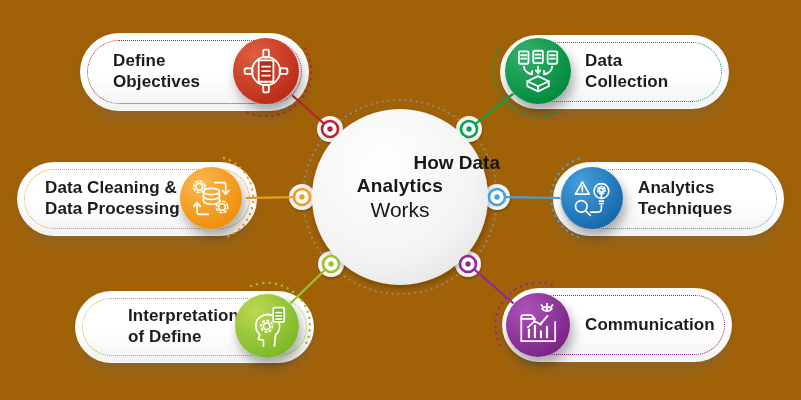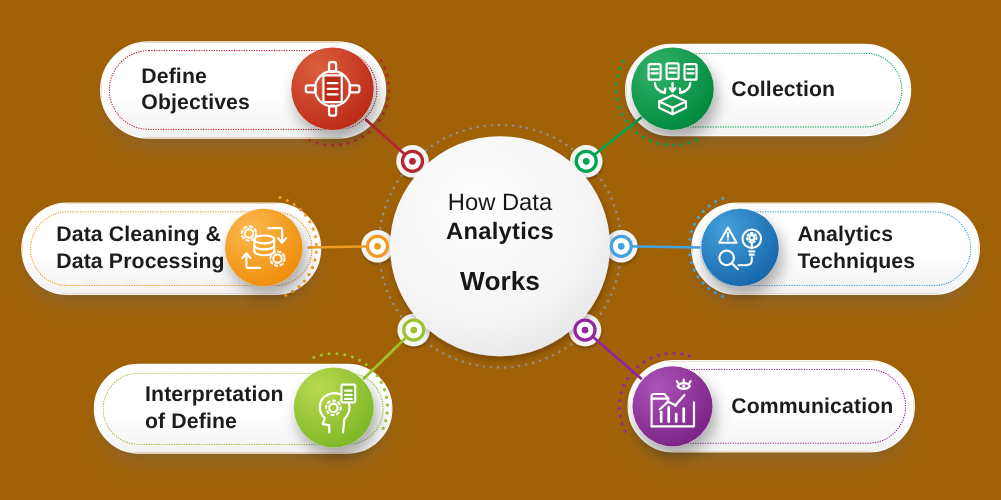--- a/index.html
+++ b/index.html
@@ -23,23 +23,23 @@
         display:flex;align-items:center;justify-content:center;}
   .icon svg{width:82%;height:82%;stroke:#fff;fill:none;stroke-width:1.6;
             stroke-linecap:round;stroke-linejoin:round;}
 
   
   #overlay{position:absolute;left:0;top:0;z-index:2;pointer-events:none;}
 
   
   .center-title{position:absolute;left:300px;top:152px;width:200px;text-align:center;
                 z-index:3;color:#171717;}
-  .center-title .t1{font-size:19px;font-weight:400;}
+  .center-title .t1{font-size:19px;font-weight:700;text-align:right;}
   .center-title .t2{font-size:19px;font-weight:800;letter-spacing:.2px;margin-top:1px;}
-  .center-title .t3{font-size:21px;font-weight:700;margin-top:17px;}
+  .center-title .t3{font-size:21px;font-weight:400;margin-top:1px;}
 </style>
 </head>
 <body>
 
 <div id="canvas" style="background: #a16207; padding-left: 44px;">
 
   <div class="pill left" style="left:80px;top:33px;width:227px;height:76px">
     <div class="dotted" style="border-color: rgb(183, 37, 50);"></div>
     <div class="label">
       <div>Define</div>
@@ -50,29 +50,30 @@
   <div class="pill left" style="left:17px;top:162px;width:238px;height:72px">
     <div class="dotted" style="border-color: rgb(240, 155, 34);"></div>
     <div class="label" style="margin-left:27px">
       <div>Data Cleaning &amp;</div>
       <div>Data Processing</div>
     </div>
   </div>
 
   <div class="pill left" style="left:75px;top:291px;width:237px;height:70px">
     <div class="dotted" style="border-color: rgb(155, 195, 45);"></div>
-    <div class="label" style="margin-left:40px">
+    <div class="label" style="margin-left:52px">
       <div>Interpretation</div>
       <div>of Define</div>
     </div>
   </div>
 
   <div class="pill right" style="left:500px;top:35px;width:227px;height:72px">
     <div class="dotted" style="border-color: rgb(0, 165, 81);"></div>
     <div class="label">
+      <div>Data</div>
       <div>Collection</div>
     </div>
   </div>
 
   <div class="pill right" style="left:553px;top:162px;width:229px;height:72px">
     <div class="dotted" style="border-color: rgb(66, 163, 222);"></div>
     <div class="label">
       <div>Analytics</div>
       <div>Techniques</div>
     </div>

